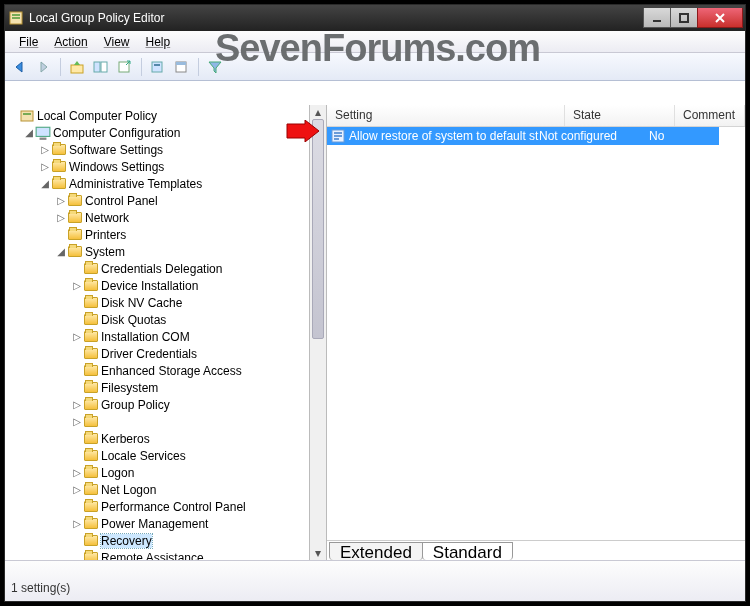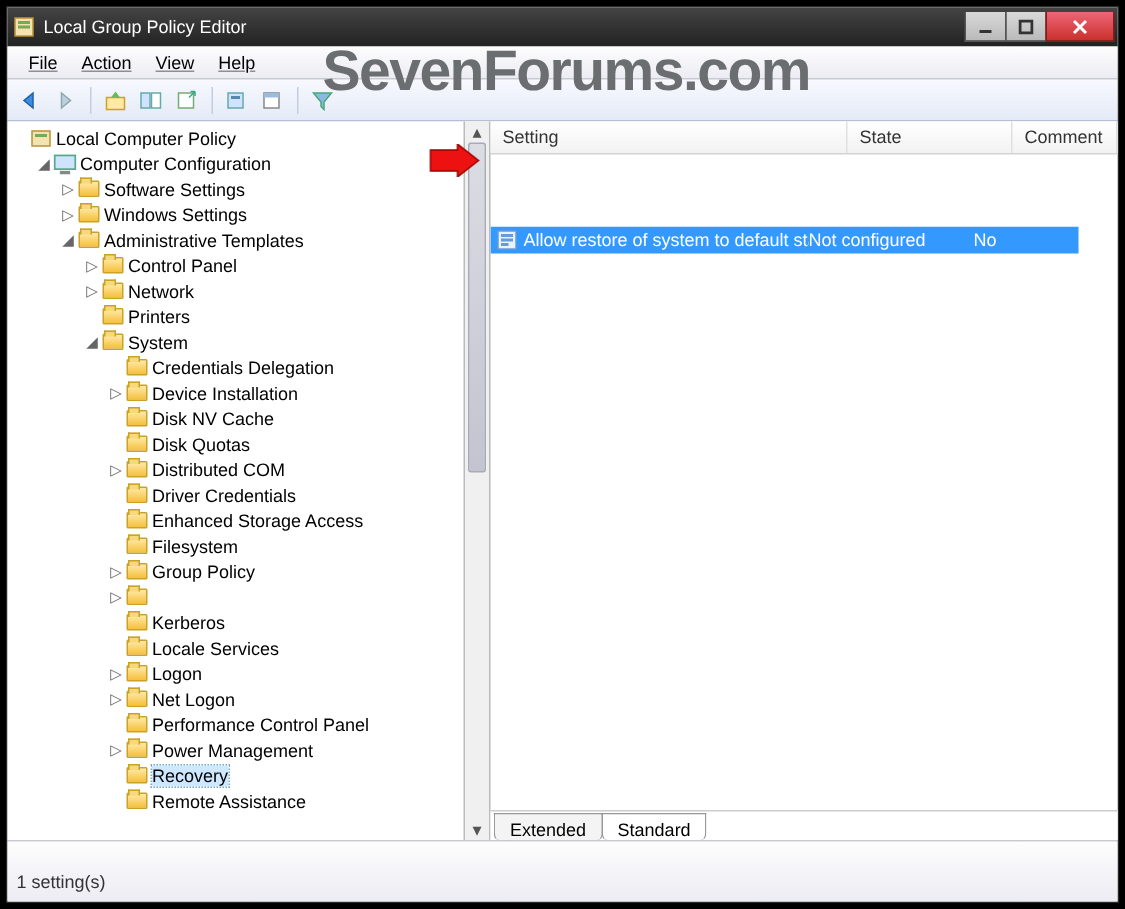--- a/index.html
+++ b/index.html
@@ -22,21 +22,21 @@
 .menuitem { padding: 3px 8px; cursor: default; }
 .menuitem span { text-decoration: underline; text-decoration-color: rgba(0,0,0,.4); text-underline-offset: 1px; }
 .watermark { position: absolute; left: 210px; top: -4px; font-size: 38px; font-weight: 700; color: #6b6e70; letter-spacing: -1px; pointer-events: none; font-family: Arial, sans-serif; }
 
 
 .toolbar { height: 28px; background: linear-gradient(#f7f9fe,#e4eaf6); border-bottom: 1px solid #b5bfd4; display: flex; align-items: center; padding-left: 4px; gap: 2px; }
 .tbtn { width: 22px; height: 22px; border: 1px solid transparent; border-radius: 2px; display: flex; align-items: center; justify-content: center; }
 .tsep { width: 1px; height: 18px; background: #c4cddf; margin: 0 3px; }
 
 
-.body { flex: 1; display: flex; min-height: 0; background: #fff; }
+.body { flex: 1; display: flex; min-height: 0; background: #fff; margin-top: 24px; }
 .treepane { width: 305px; border-right: 1px solid #bbb; overflow-y: auto; overflow-x: hidden; padding: 2px 0 2px 2px; position: relative; }
 .scrollgutter { width: 17px; background: #f0f0f0; border-right: 1px solid #bbb; position: relative; }
 .scrollgutter .thumb { position: absolute; left: 2px; right: 2px; top: 14px; height: 220px; background: linear-gradient(#dcdce4,#c4c4d0); border: 1px solid #a9a9b8; border-radius: 2px; }
 .scrollgutter .arrow { position: absolute; left: 0; right: 0; height: 14px; display:flex; align-items:center; justify-content:center; color:#555; }
 .scrollgutter .arrow.up { top:0; } .scrollgutter .arrow.down { bottom:0; }
 
 .listpane { flex: 1; display: flex; flex-direction: column; min-width: 0; }
 .listheader { height: 22px; display: flex; border-bottom: 1px solid #d4d4d4; background: linear-gradient(#fff,#f2f2f2); }
 .colh { padding: 3px 8px; border-right: 1px solid #e0e0e0; color: #333; }
 .colh.setting { flex: 1; }
@@ -44,21 +44,21 @@
 .colh.comment { width: 70px; }
 .listbody { flex: 1; overflow: auto; }
 .row { height: 18px; display: flex; align-items: center; padding-left: 4px; }
 .row.selected { background: #3399ff; color: #fff; margin-right:26px; }
 .row .ricon { width: 14px; height: 14px; margin-right: 4px; }
 .row .rsetting { flex: 1; white-space: nowrap; overflow: hidden; }
 .row .rstate { width: 110px; }
 .row .rcomment { width: 70px; }
 
 .tabsrow { height: 20px; border-top: 1px solid #ccc; display: flex; align-items: flex-end; padding-left: 2px; background:#fff;}
-.tab { height: 18px; padding: 2px 10px 0; border: 1px solid #999; border-bottom: none; border-radius: 0 0 4px 4px; margin-right: -1px; background: #f4f4f4; font-size: 12px; display:flex; align-items:center;}
+.tab { height: 18px; padding: 2px 10px 0; border: 1px solid #999; border-bottom: none; border-radius: 0 0 4px 4px; margin-right: -1px; background: #f4f4f4; font-size: 17px; display:flex; align-items:center;}
 .tab.active { background: #fff; }
 
 
 .statusbar { height: 20px; border-top: 1px solid #c9c9d4; background: linear-gradient(#fdfdfd,#ececf3); padding: 20px 6px; font-size: 11px; color: #333; }
 
 
 .treerow { display: flex; align-items: center; height: 17px; white-space: nowrap; cursor: default; }
 .treerow .exp { width: 12px; display:inline-flex; justify-content:center; color:#666; font-size:10px;}
 .treerow .ticon { width: 16px; height: 14px; margin-right: 2px; display:inline-flex; align-items:center; justify-content:center;}
 .treerow.selected .label { background: #cde8ff; outline: 1px dotted #7ab; }
@@ -279,21 +279,21 @@
             <span class="folder"></span>
           </span>
           <span class="label">Disk Quotas</span>
         </div>
         <div class="treerow">
           <span class="indent" style="width:64px"></span>
           <span class="exp">▷</span>
           <span class="ticon">
             <span class="folder"></span>
           </span>
-          <span class="label">Distributed COM</span>
+          <span class="label">Installation COM</span>
         </div>
         <div class="treerow">
           <span class="indent" style="width:64px"></span>
           <span class="exp"></span>
           <span class="ticon">
             <span class="folder"></span>
           </span>
           <span class="label">Driver Credentials</span>
         </div>
         <div class="treerow">
@@ -398,21 +398,21 @@
           </svg>
       </div>
     </div>
 
     <div class="scrollgutter">
       <div class="arrow up">▴</div>
       <div class="thumb"></div>
       <div class="arrow down">▾</div>
     </div>
 
-    <div class="listpane" style="position:relative;gap:48px;">
+    <div class="listpane" style="position:relative;">
       <div class="redarrow" style="left:-42px; top:15px;">
         <svg viewBox="0 0 36 22">
             <path d="M2 4 L20 4 L20 0 L34 11 L20 22 L20 18 L2 18 Z" fill="#e11" stroke="#900" stroke-width="1"></path>
           </svg>
       </div>
       <div class="listheader">
         <div class="colh setting">Setting</div>
         <div class="colh state">State</div>
         <div class="colh comment">Comment</div>
       </div>

